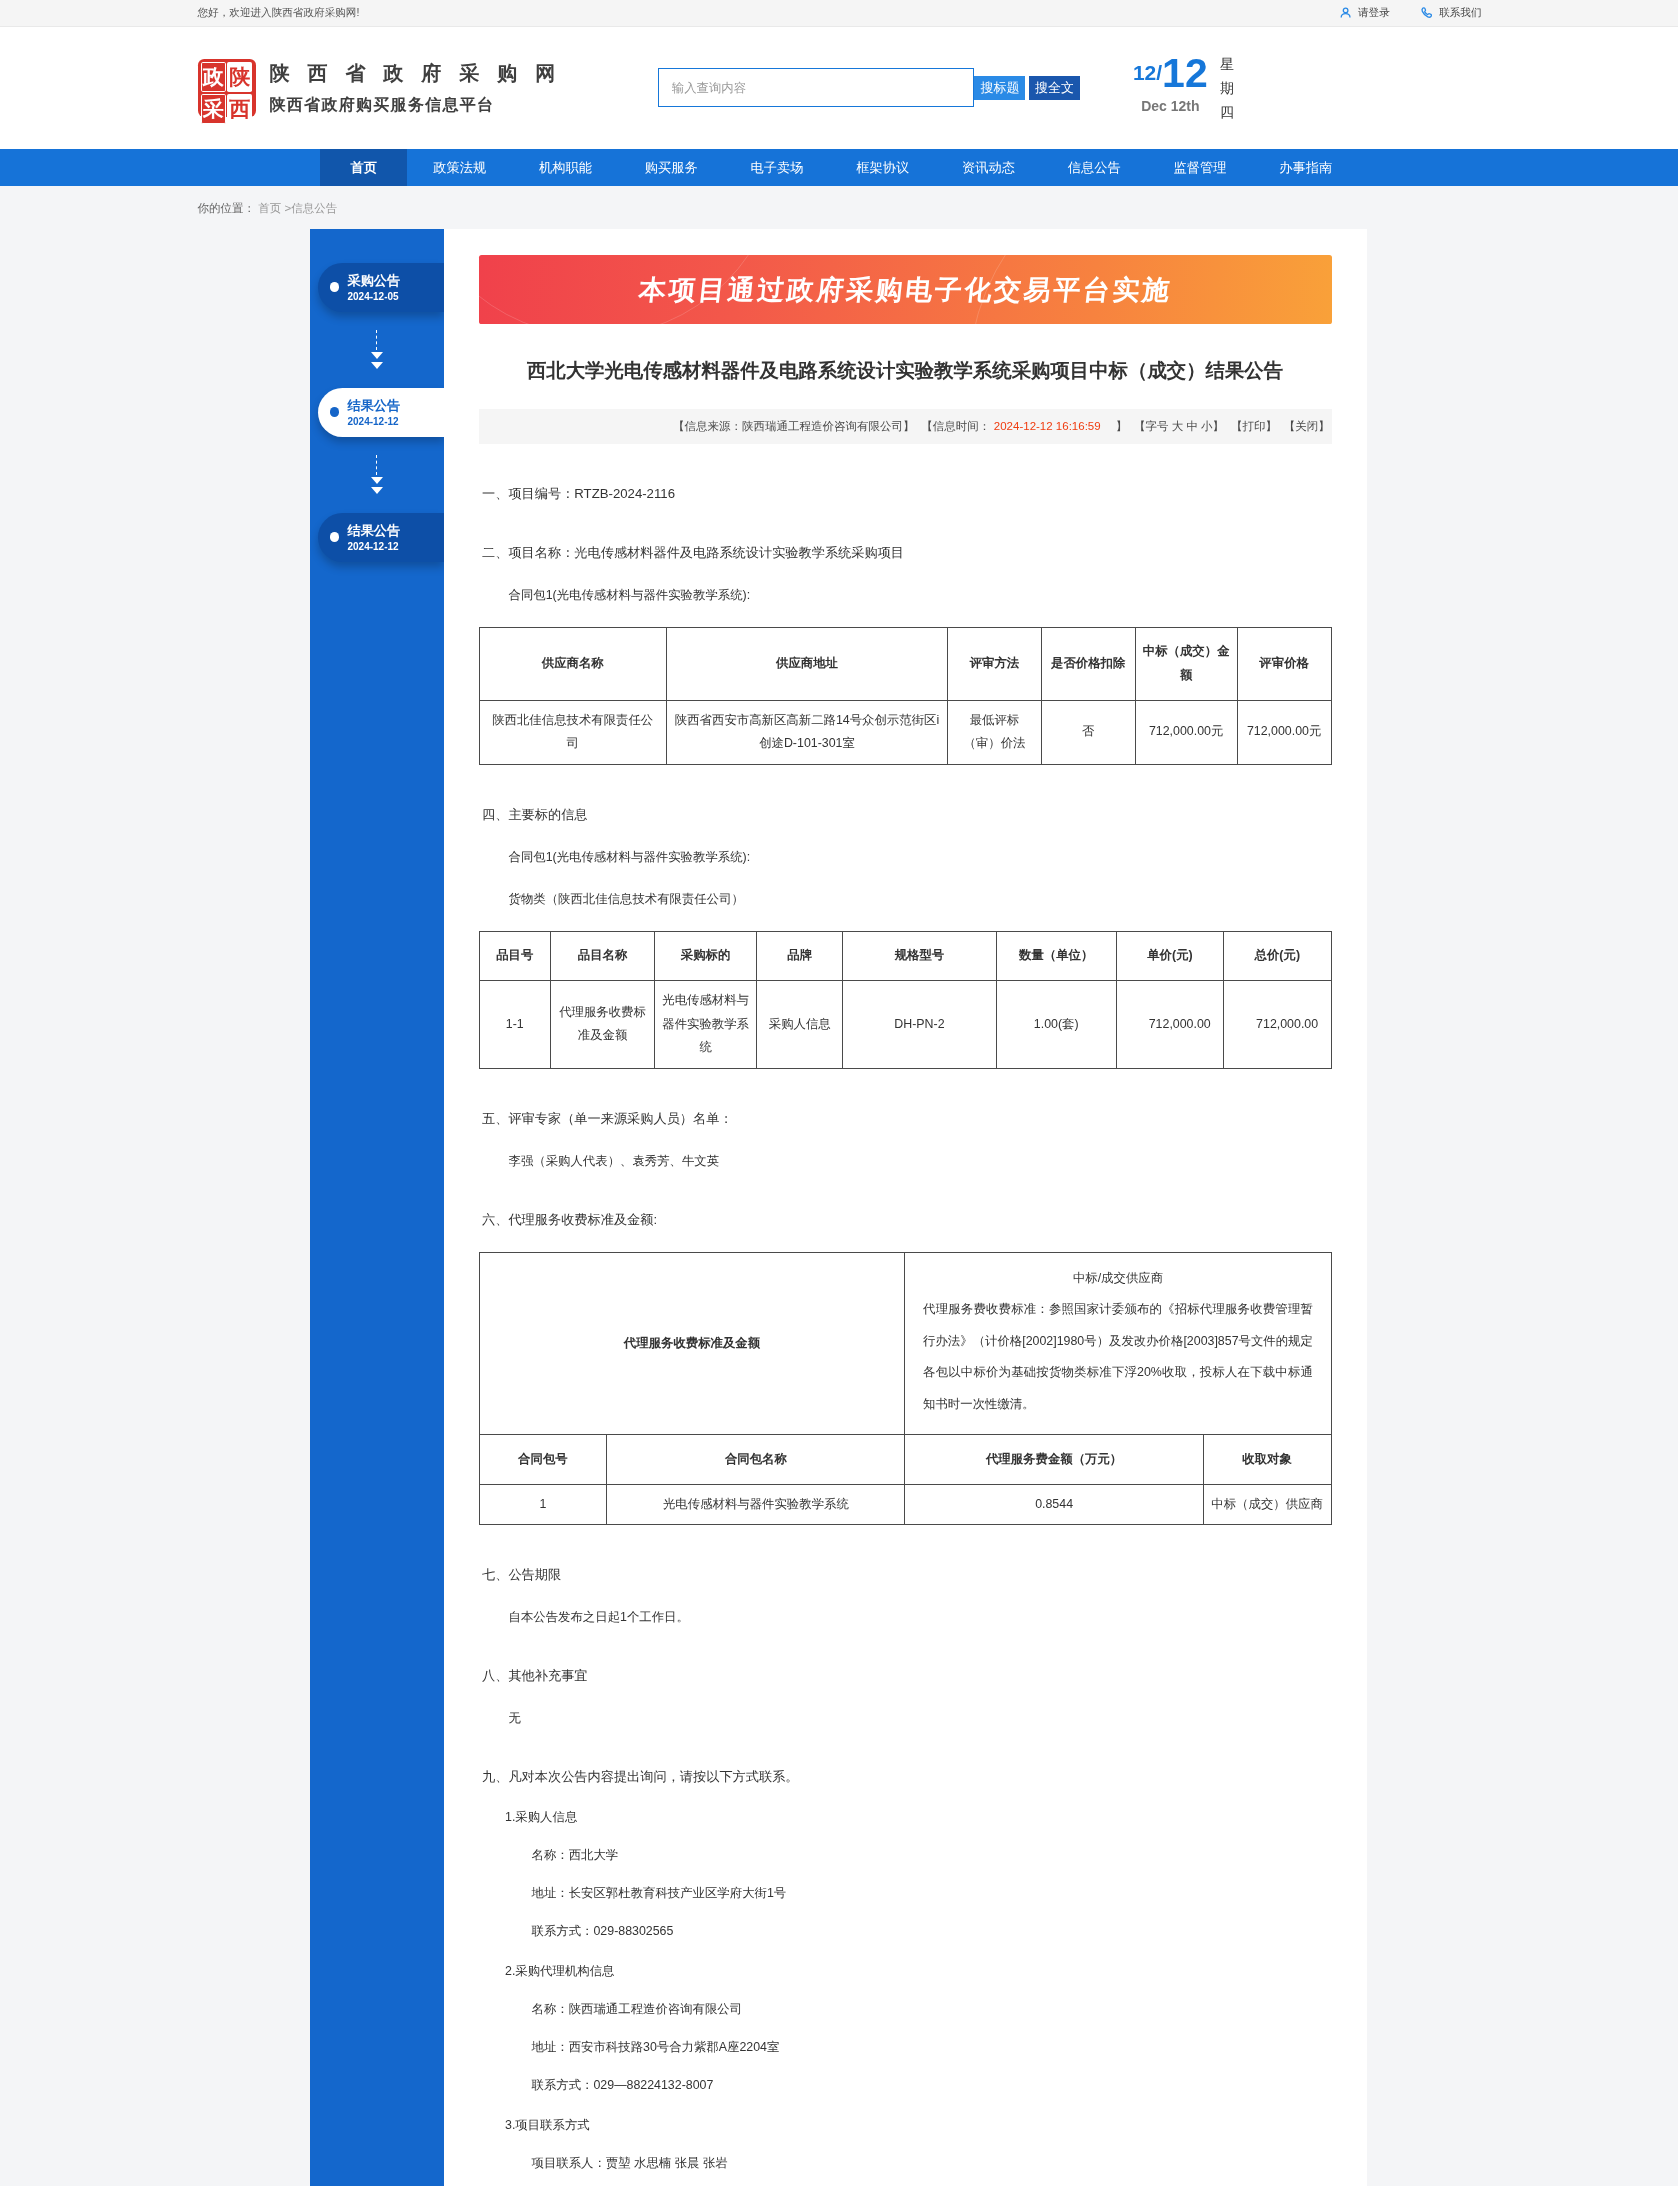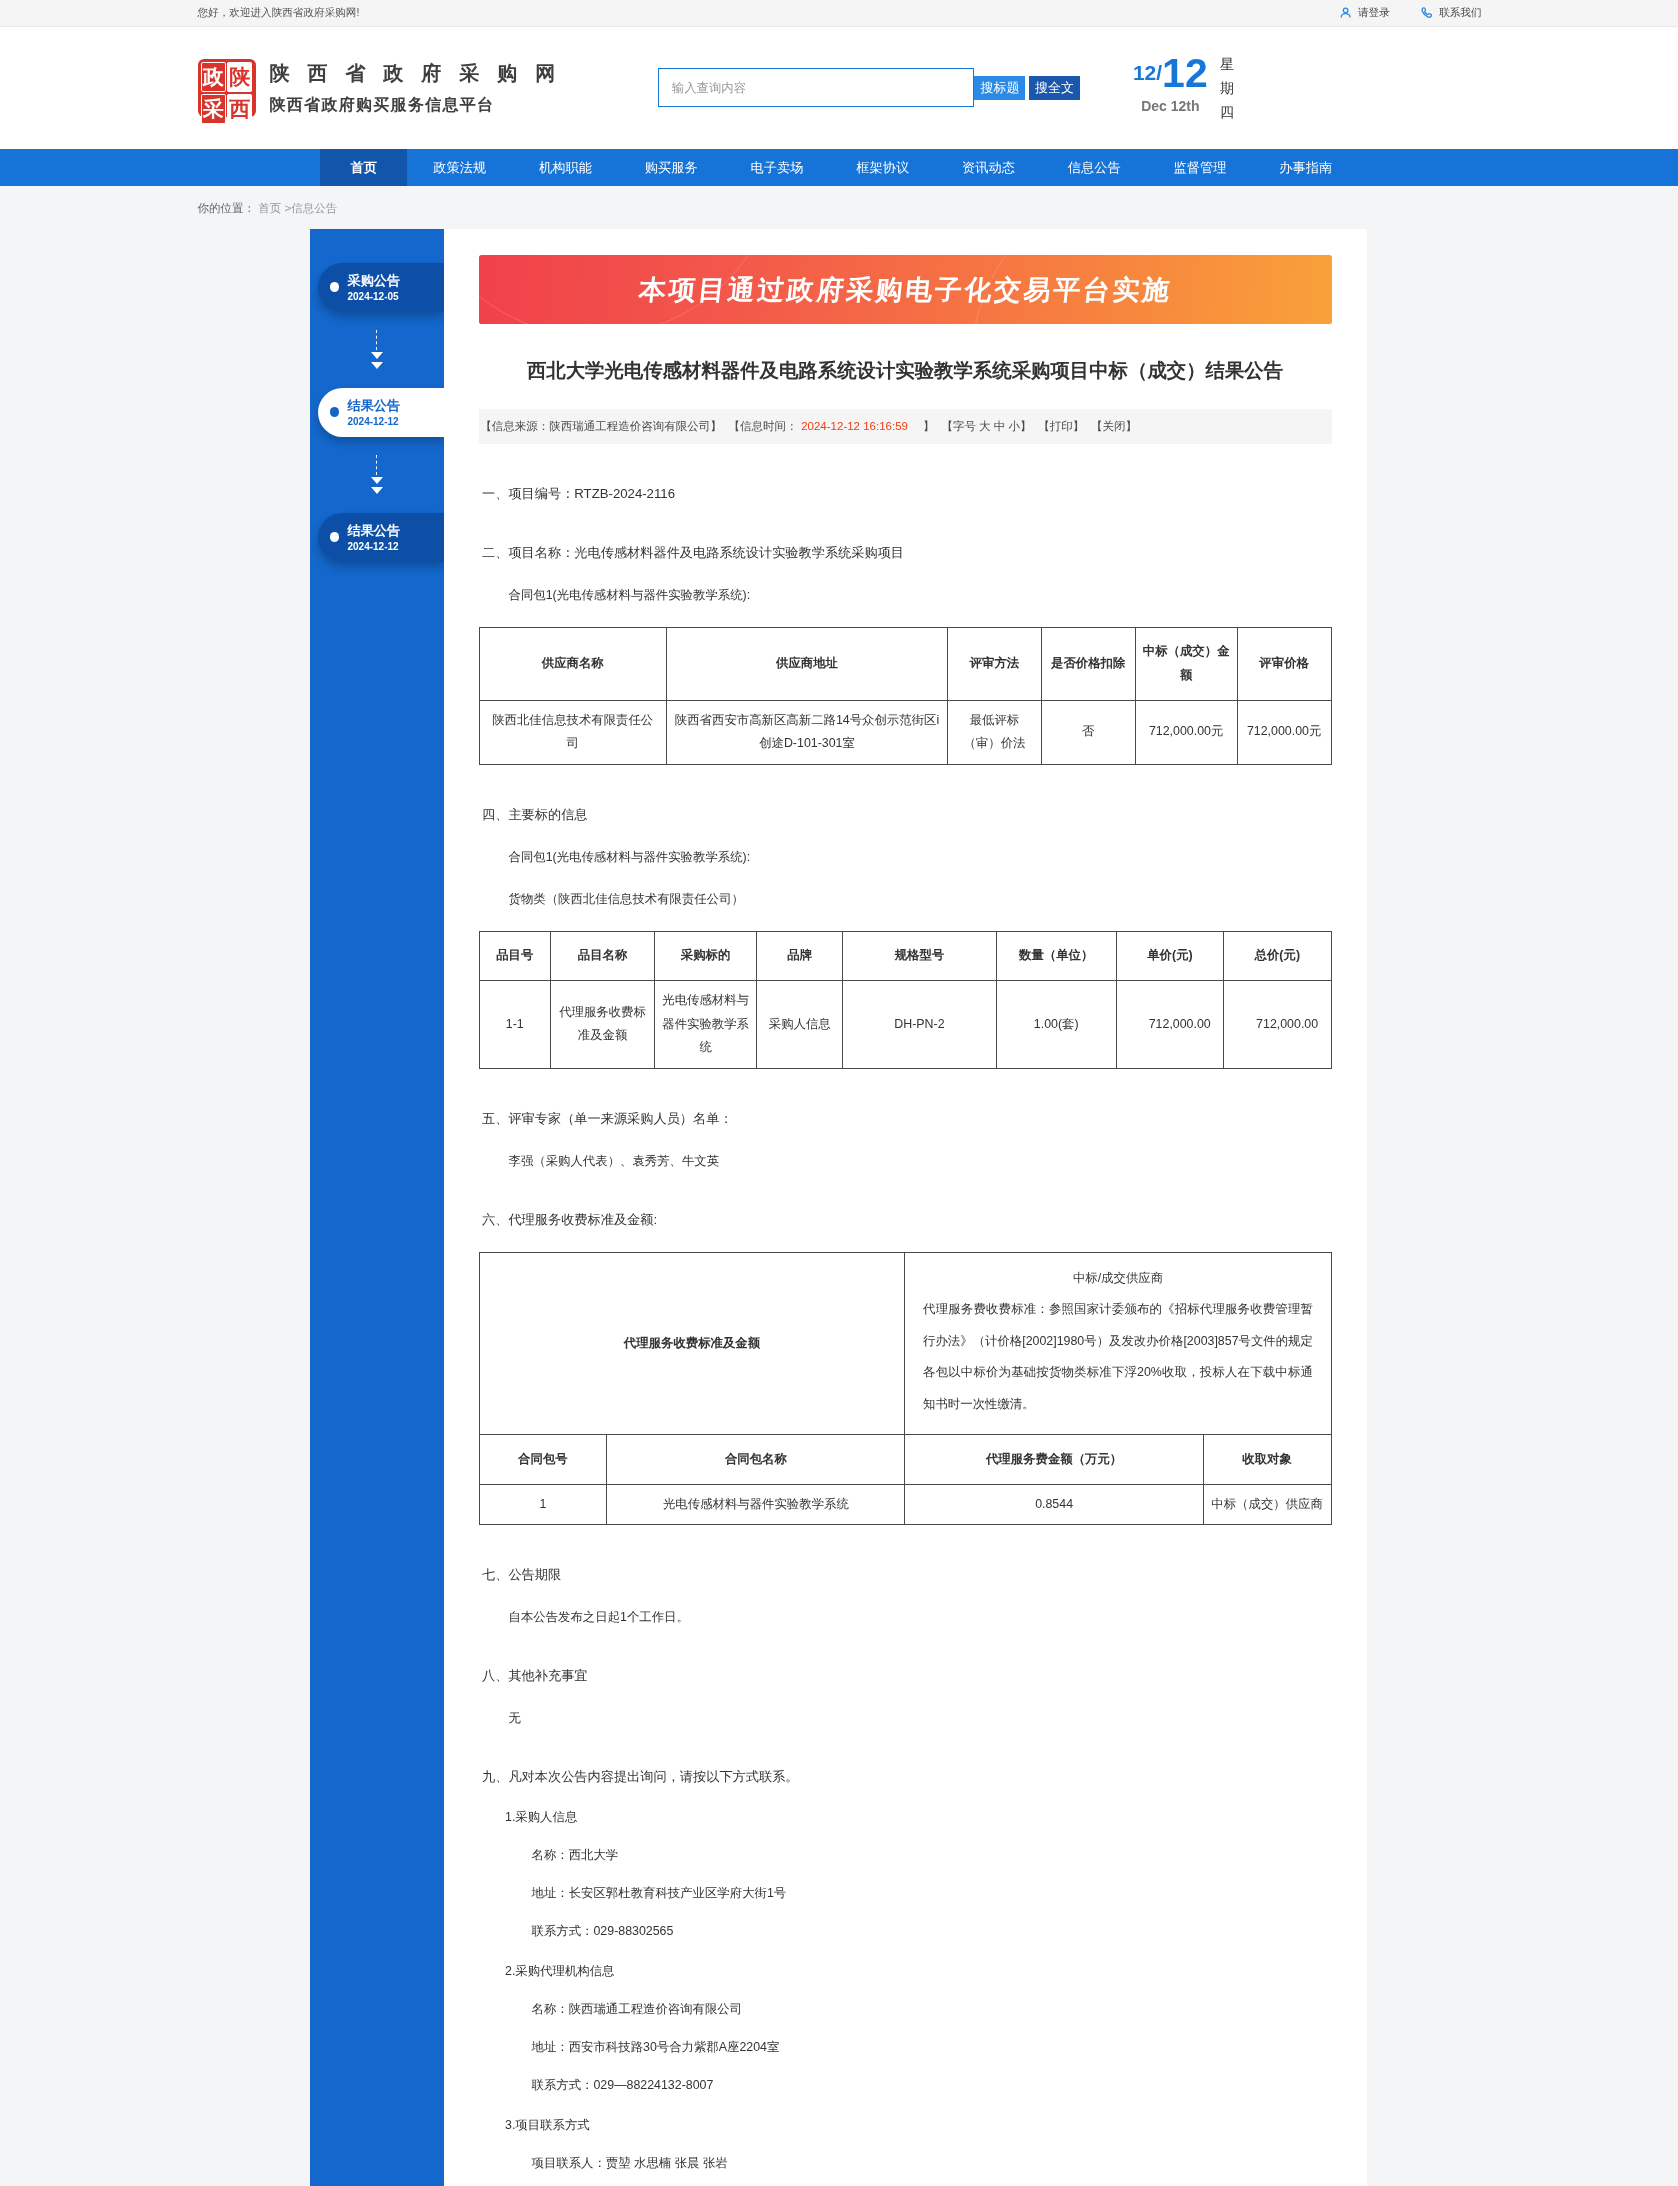--- a/index.html
+++ b/index.html
@@ -66,21 +66,21 @@
   
   .banner { margin-top:26.5px; height:69px; border-radius:2.6px; position:relative; overflow:hidden;
             background:linear-gradient(95deg,#f0414b 0%,#f3584a 30%,#f7823f 72%,#f9a139 100%);
             display:flex; align-items:center; justify-content:center; }
   .banner::before, .banner::after { content:""; position:absolute; border:1.8px solid rgba(255,255,255,.16); border-radius:50%; }
   .banner::before { width:371px; height:371px; left:-71px; top:-291px; }
   .banner::after { width:459px; height:459px; right:-97px; top:-106px; }
   .banner-text { color:#fff; font-size:27px; font-weight:700; letter-spacing:2.6px; transform:skewX(-6deg); }
 
   .article-title { text-align:center; font-size:19.4px; font-weight:700; color:#333; margin:32px 26.5px 25px; line-height:1.45; }
-  .meta-bar { background:#f5f5f5; padding:9.7px 0; text-align:left; font-size:11.5px; color:#4a4a4a; }
+  .meta-bar { background:#f5f5f5; padding:9.7px 0; text-align:right; font-size:11.5px; color:#4a4a4a; }
   .meta-bar span { margin:0 1.8px; }
   .meta-time { color:#f03c10; }
   .meta-act { cursor:pointer; }
 
   .sec-h { font-size:13.2px; font-weight:400; color:#333; margin:41px 0 0 3.5px; }
   .sec-note { font-size:12.4px; color:#333; margin:25px 0 0 30px; }
   .sec-body { font-size:12.4px; color:#333; margin:25px 0 0 30px; }
 
   table.tbl { width:100%; border-collapse:collapse; margin-top:23px; font-size:12.4px; color:#333; table-layout:fixed; }
   .tbl th, .tbl td { border:0.9px solid #4a4a4a; padding:8px 7px; text-align:center; line-height:1.9; word-break:break-all; }

